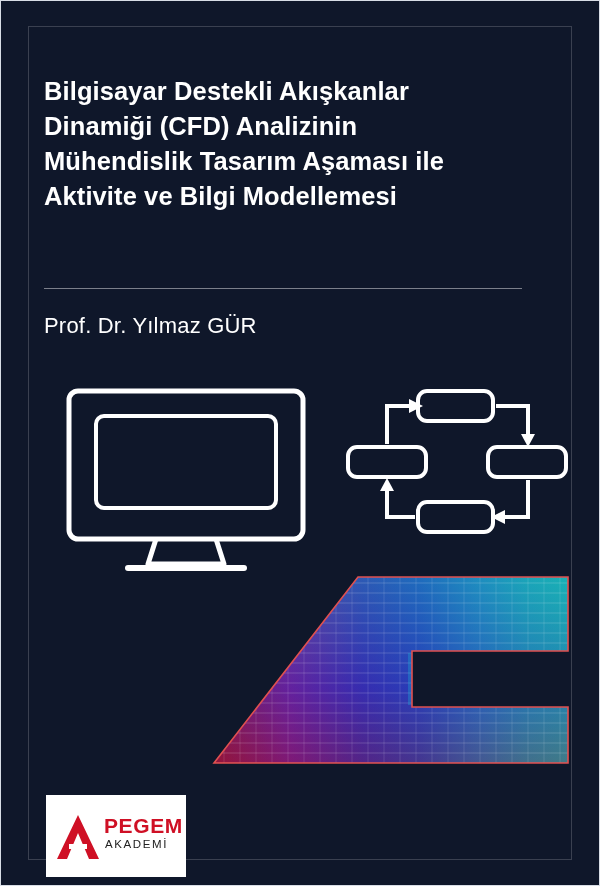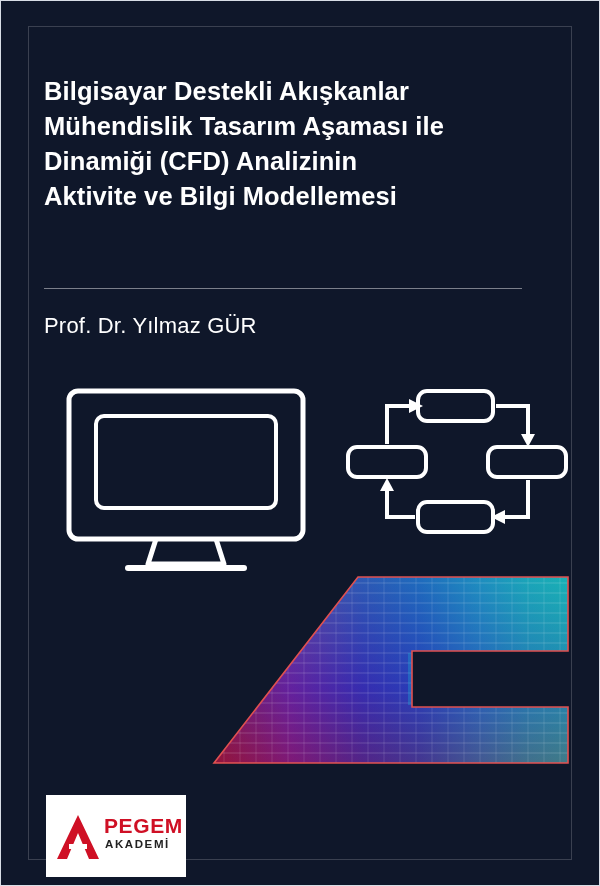--- a/index.html
+++ b/index.html
@@ -142,35 +142,35 @@
     font-weight: bold;
     letter-spacing: 0.6px;
     line-height: 22px;
   }
   .logo-sub {
     position: absolute;
     left: 59px;
     top: 31px;
     color: #222222;
     font-size: 11.5px;
-    font-weight: bold;
+    font-weight: normal;
     letter-spacing: 1.6px;
   }
 </style>
 </head>
 <body>
 
 <div id="cover">
 
   <div class="inner-rule"></div>
 
   <div class="title-block">
     <div class="title-line">Bilgisayar Destekli Akışkanlar</div>
+    <div class="title-line">Dinamiği (CFD) Analizinin</div>
     <div class="title-line">Mühendislik Tasarım Aşaması ile</div>
-    <div class="title-line">Dinamiği (CFD) Analizinin</div>
     <div class="title-line">Aktivite ve Bilgi Modellemesi</div>
   </div>
 
   <div class="divider"></div>
 
   <div class="author">Prof. Dr. Yılmaz GÜR</div>
 
   <div class="monitor">
     <svg width="240" height="185" viewBox="0 0 240 185" fill="none">
       <rect x="3" y="3" width="234" height="148" rx="9" ry="9" stroke="#ffffff" stroke-width="5" fill="none"></rect>

